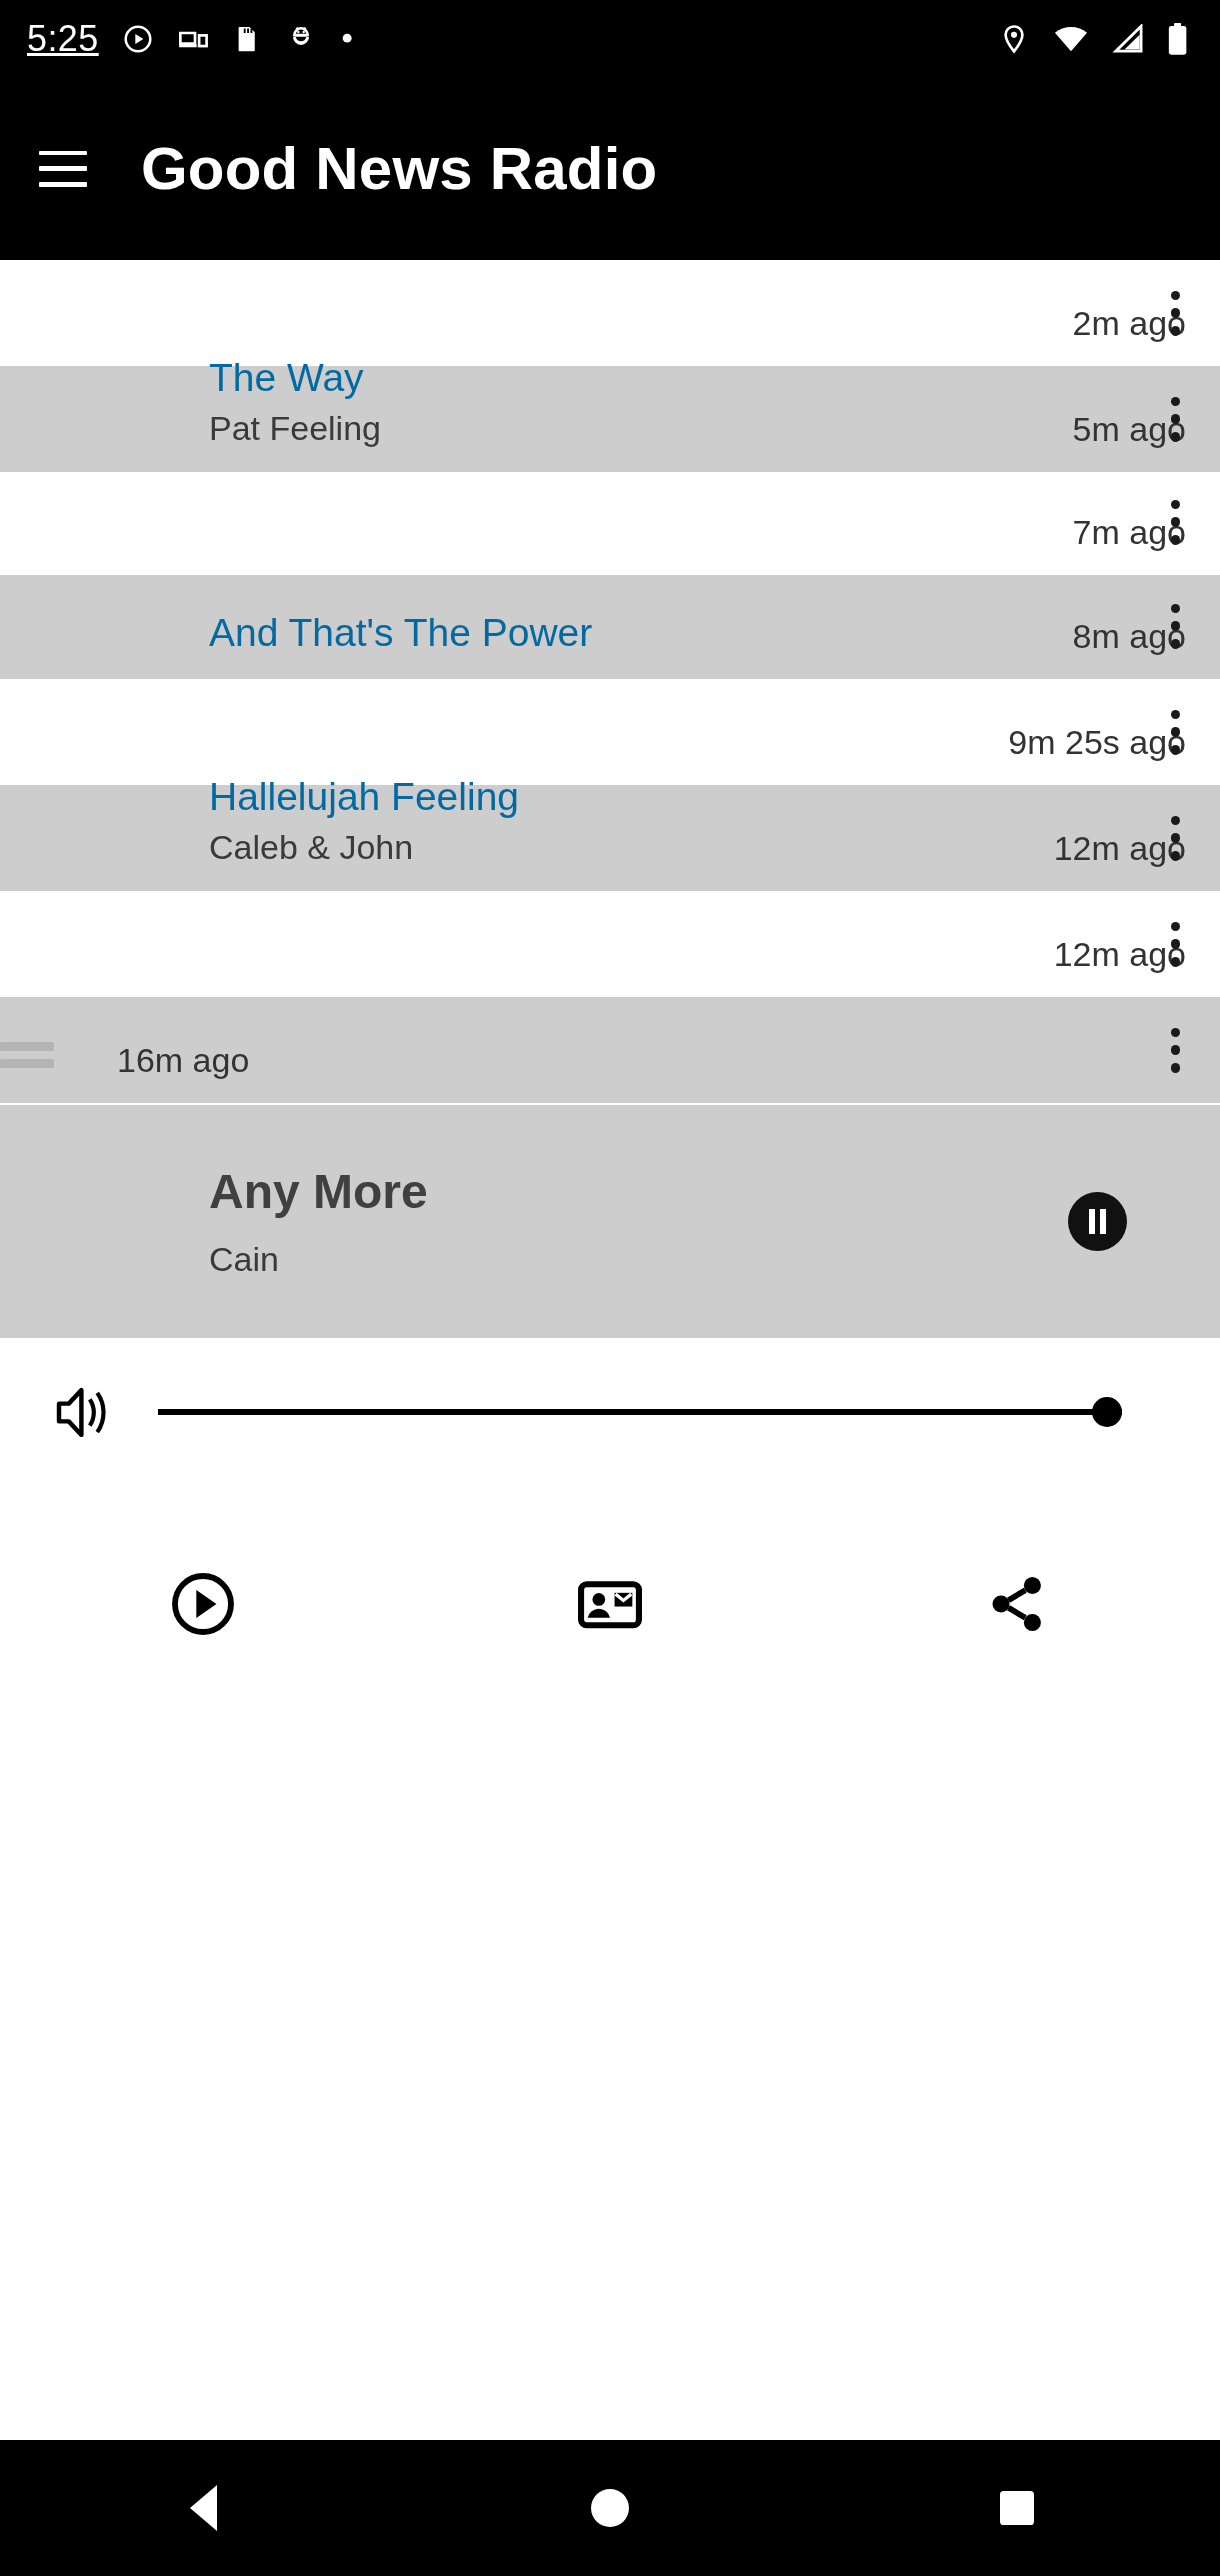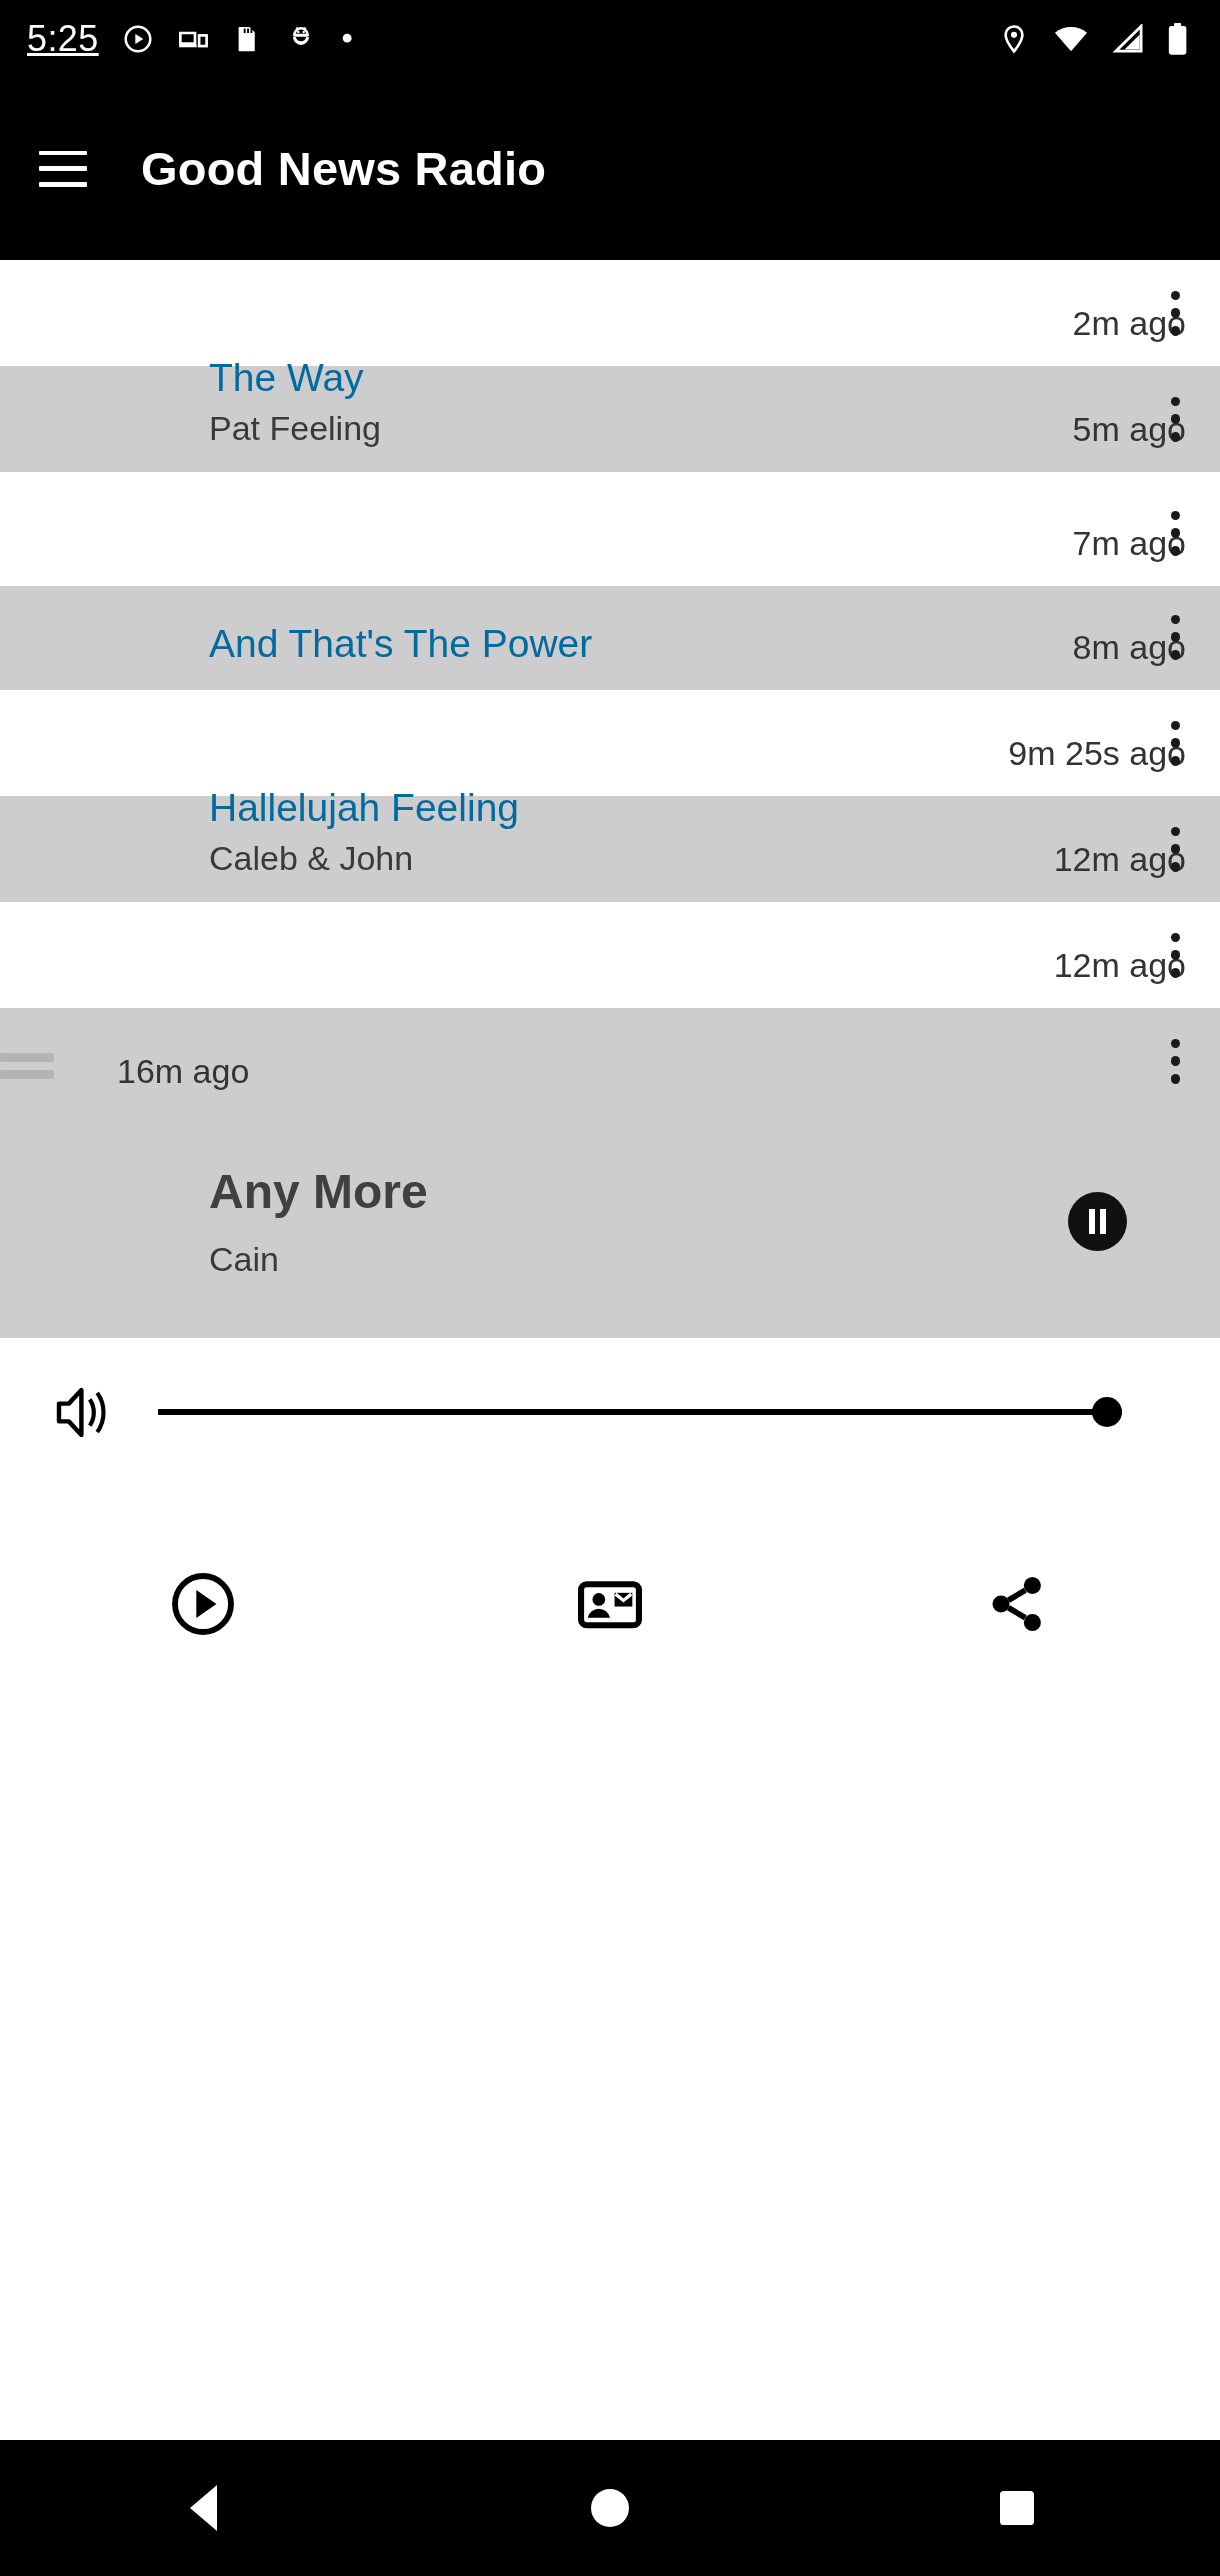--- a/index.html
+++ b/index.html
@@ -23,21 +23,21 @@
   .sb-ico { display:block; }
 
   
   .appbar {
     position:absolute; top:77px; left:0; width:1220px; height:183px;
     background:#000; color:#fff;
     display:flex; align-items:center;
   }
   .hamburger { width:48px; height:36px; margin-left:39px; display:flex; flex-direction:column; justify-content:space-between; cursor:pointer; }
   .hamburger span { display:block; height:4.5px; background:#fff; border-radius:0.9px; }
-  .appbar-title { margin-left:54px; font-size:47px; font-weight:bold; letter-spacing:0.2px; }
+  .appbar-title { margin-left:54px; font-size:60px; font-weight:bold; letter-spacing:0.2px; }
 
   
   .list { position:absolute; top:260px; left:0; width:1220px; }
   .row {
     position:relative; width:1220px;
     display:flex; align-items:flex-end;
     padding:0 0 23px 0;
   }
   .row.light { background:#ffffff; }
   .row.shade { background:#cdcdcd; }
@@ -184,21 +184,21 @@
           <div class="row-title">The Way</div>
           <div class="row-artist">Pat Feeling</div>
         </div>
         <div class="row-time">5m ago</div>
         <div class="kebab" style="bottom: 30px;">
           <i></i>
           <i></i>
           <i></i>
         </div>
       </div>
-      <div class="row light" style="height: 114px;">
+      <div class="row light" style="height: 80px; margin-top: 23px;">
         <div class="row-text"></div>
         <div class="row-time">7m ago</div>
         <div class="kebab" style="bottom: 30px;">
           <i></i>
           <i></i>
           <i></i>
         </div>
       </div>
       <div class="row shade" style="height: 104px;">
         <div class="row-text">

